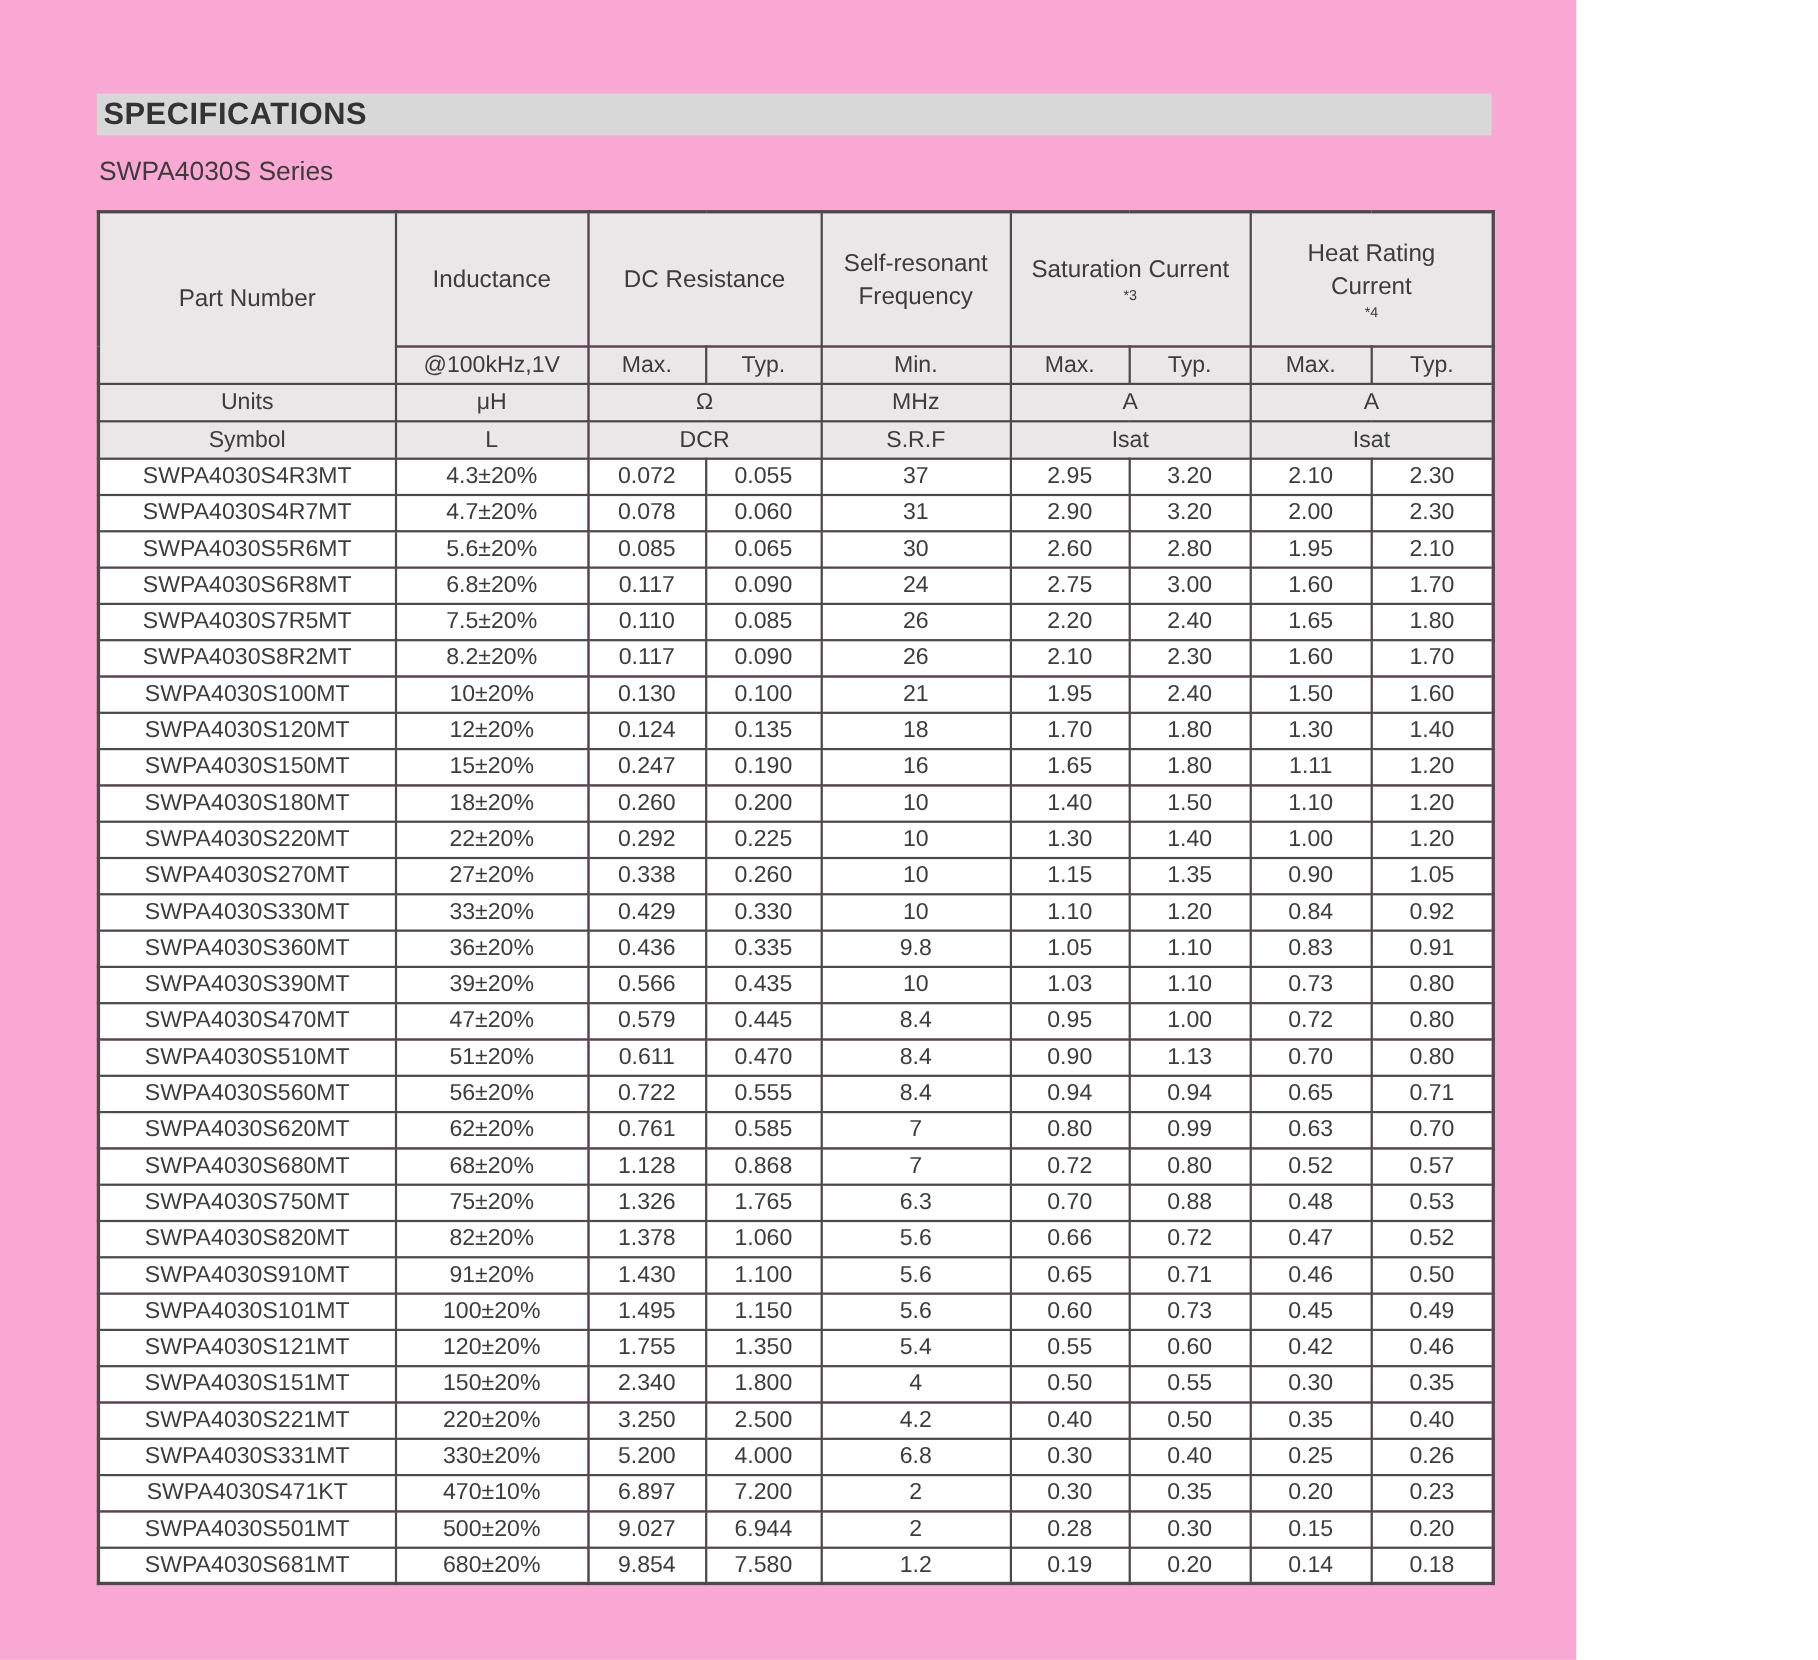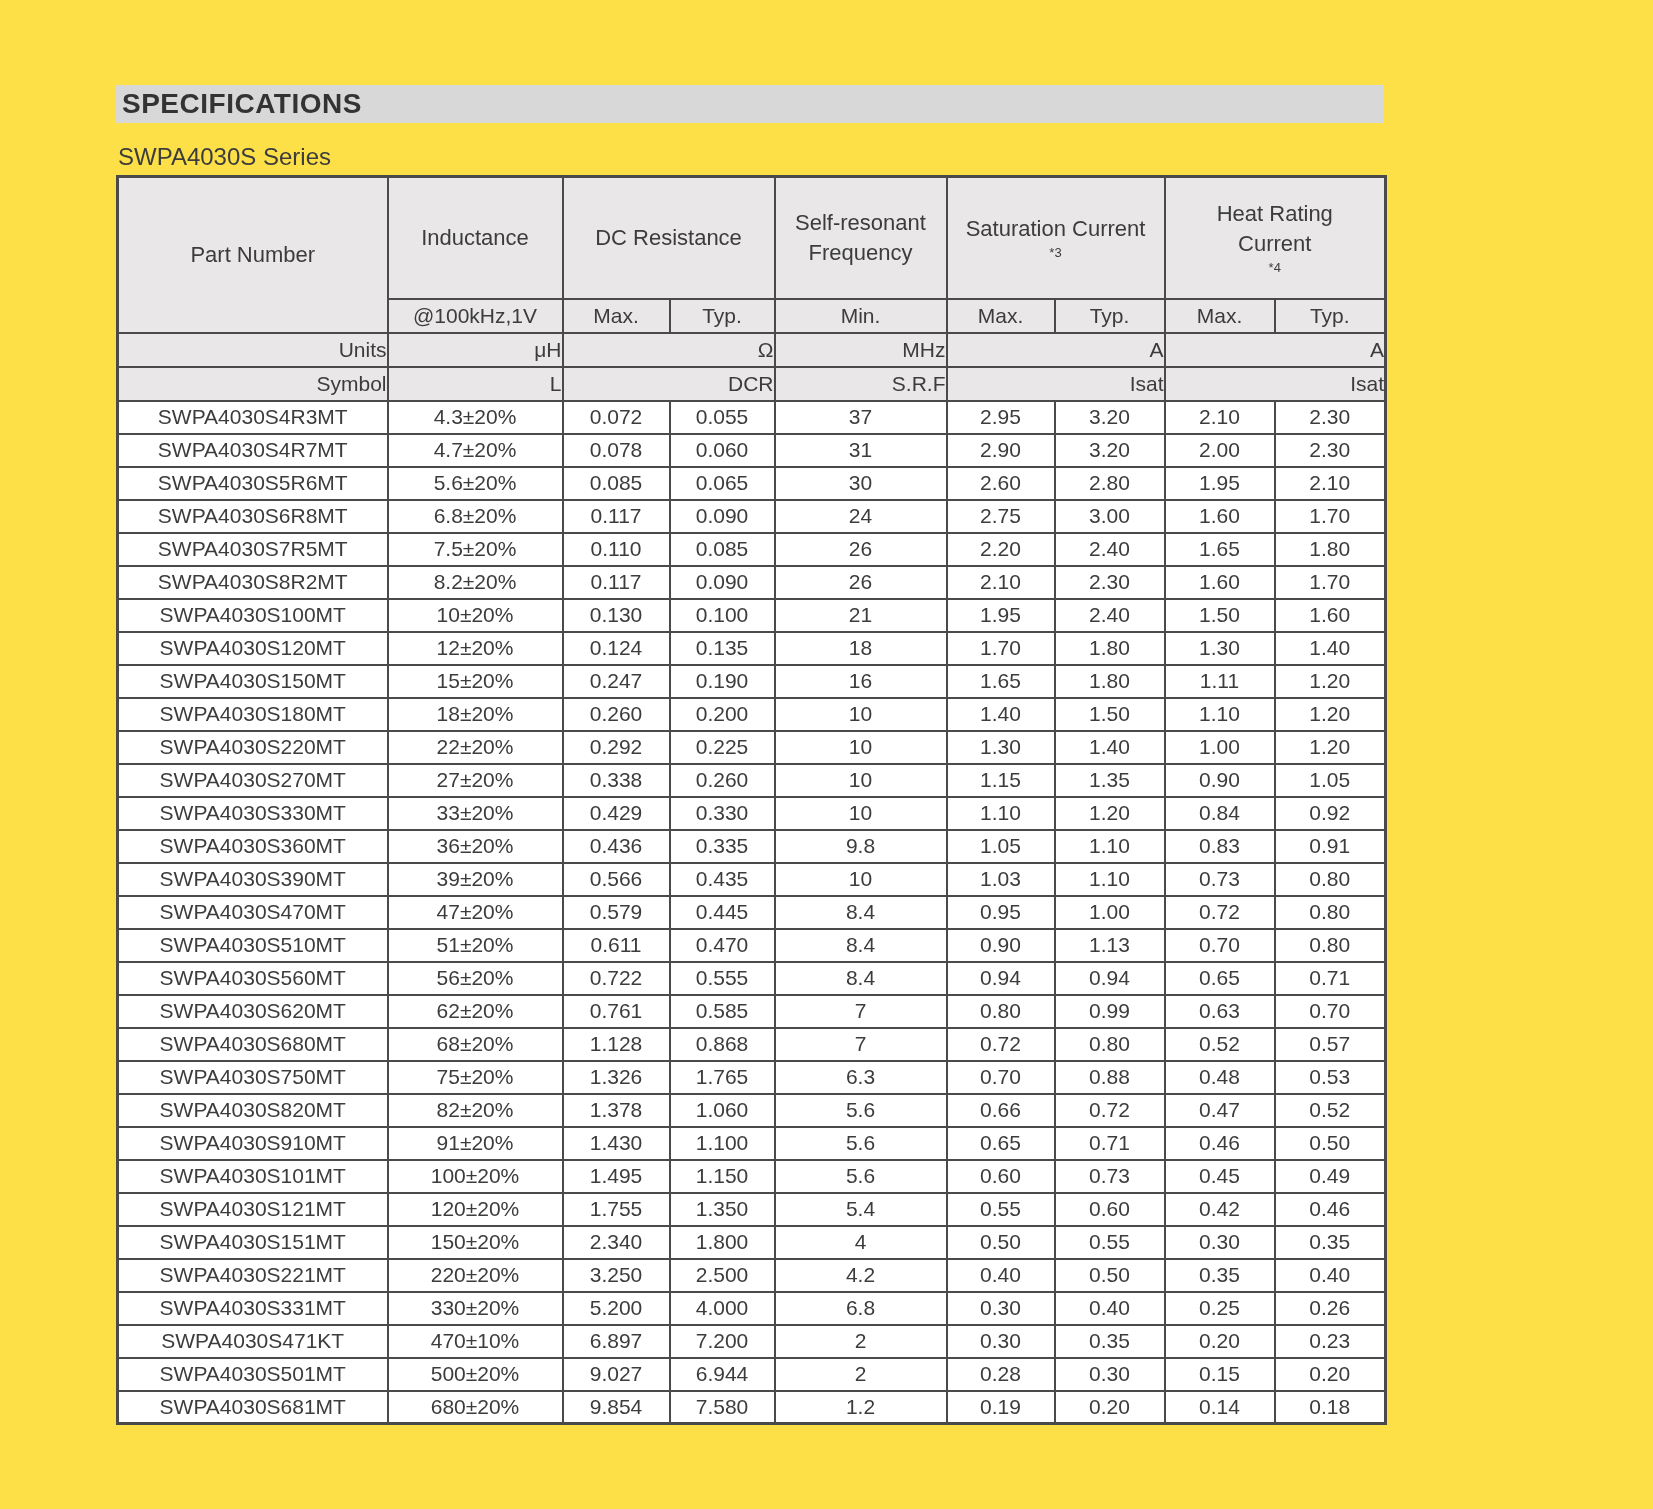--- a/index.html
+++ b/index.html
@@ -3,44 +3,44 @@
 <meta charset="utf-8">
 <style>
   * { margin: 0; padding: 0; box-sizing: border-box; }
   html, body {
     width: 1653px;
     background: #ffffff;
     font-family: "Liberation Sans", sans-serif;
     color: #3c3c3c;
   }
   .page {
-    width: 1653px;
+    width: 1433px;
     height: 1509px;
-    padding: 85px 0 0 116px;
-    background: #fde047;
+    padding: 85px 0 0 88px;
+    background: #f9a8d4;
   }
   .content { width: 1268px; }
   .title-bar {
     background: #d8d8d8;
     height: 38px;
     display: flex;
     align-items: center;
     padding-left: 6px;
     margin-bottom: 20px;
   }
   .title-bar span {
     font-size: 28px;
     font-weight: bold;
     color: #333333;
     letter-spacing: 0.5px;
   }
   .subtitle {
     font-size: 24px;
     color: #3c3c3c;
-    margin-bottom: 4px;
+    margin-bottom: 20px;
     padding-left: 2px;
   }
   table.spec-table {
     width: 1268px;
     table-layout: fixed;
     border-collapse: collapse;
     border: 3px solid #4a4a4a;
   }
   table.spec-table th,
   table.spec-table td {
@@ -51,21 +51,21 @@
     font-size: 21px;
     color: #3c3c3c;
     overflow: hidden;
     white-space: nowrap;
   }
   thead th { background: #e9e7e8; }
   tr.h1 th { height: 122px; font-size: 22px; }
   tr.h1 th .line { line-height: 30px; }
   tr.h1 th .note { font-size: 13px; line-height: 18px; }
   tr.h2 th { height: 34px; }
-  tr.meta th, tr.meta td { height: 34px; background: #e9e7e8; text-align: right; }
+  tr.meta th, tr.meta td { height: 34px; background: #e9e7e8; }
   tbody td { height: 33px; background: #ffffff; }
 </style>
 </head>
 <body>
 
 <div class="page">
   <div class="content">
 
     <div class="title-bar">
       <span>SPECIFICATIONS</span>

